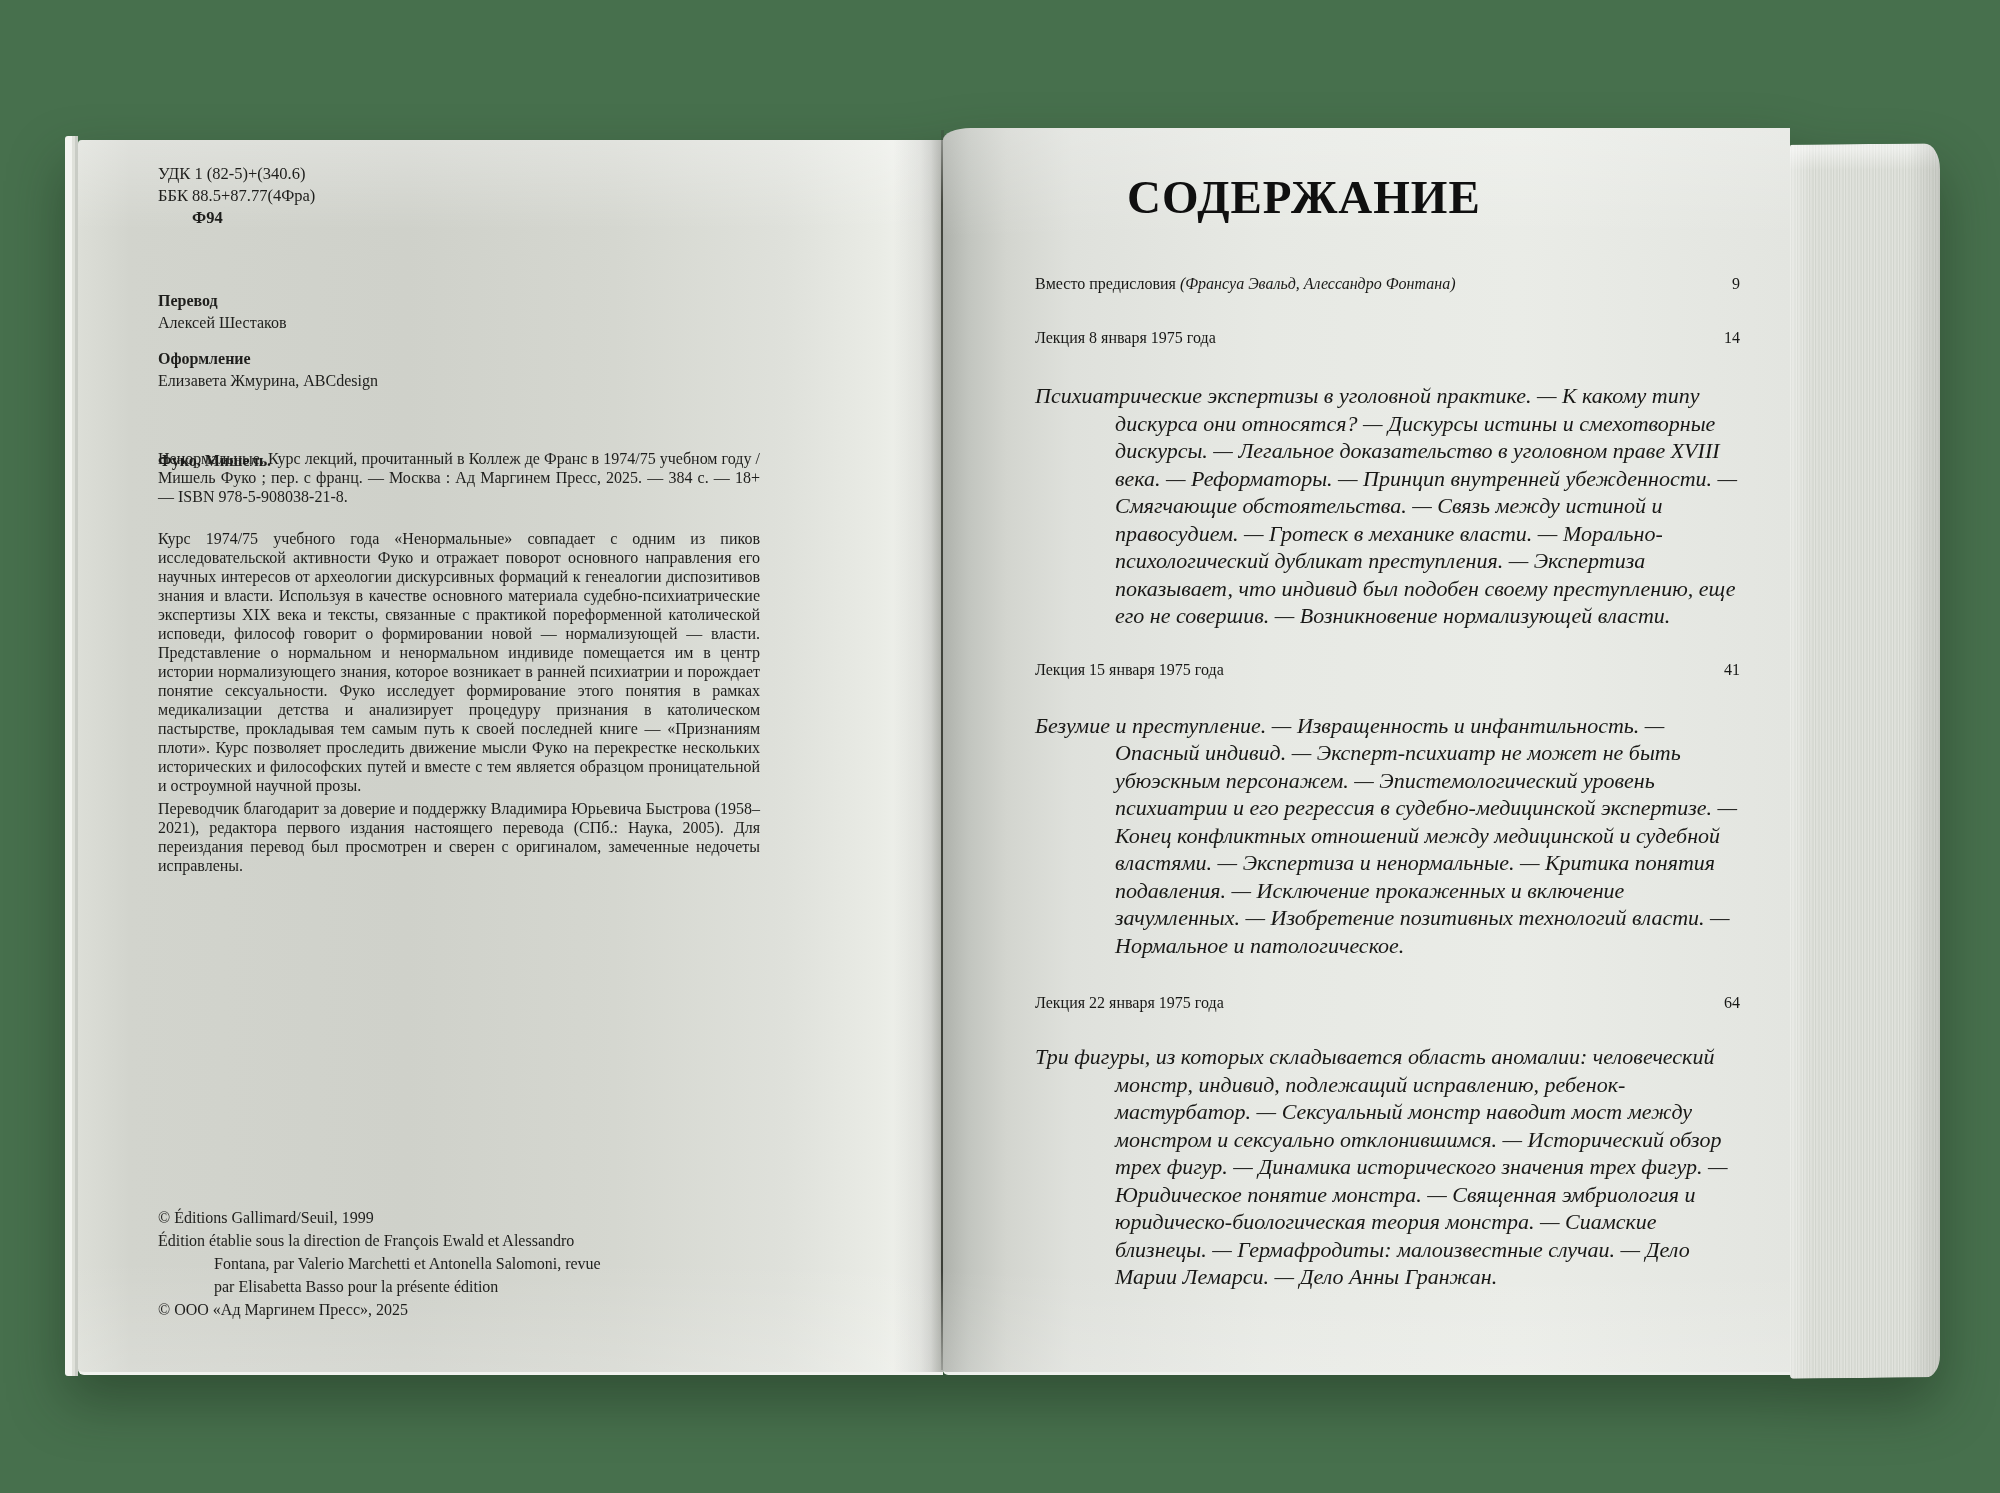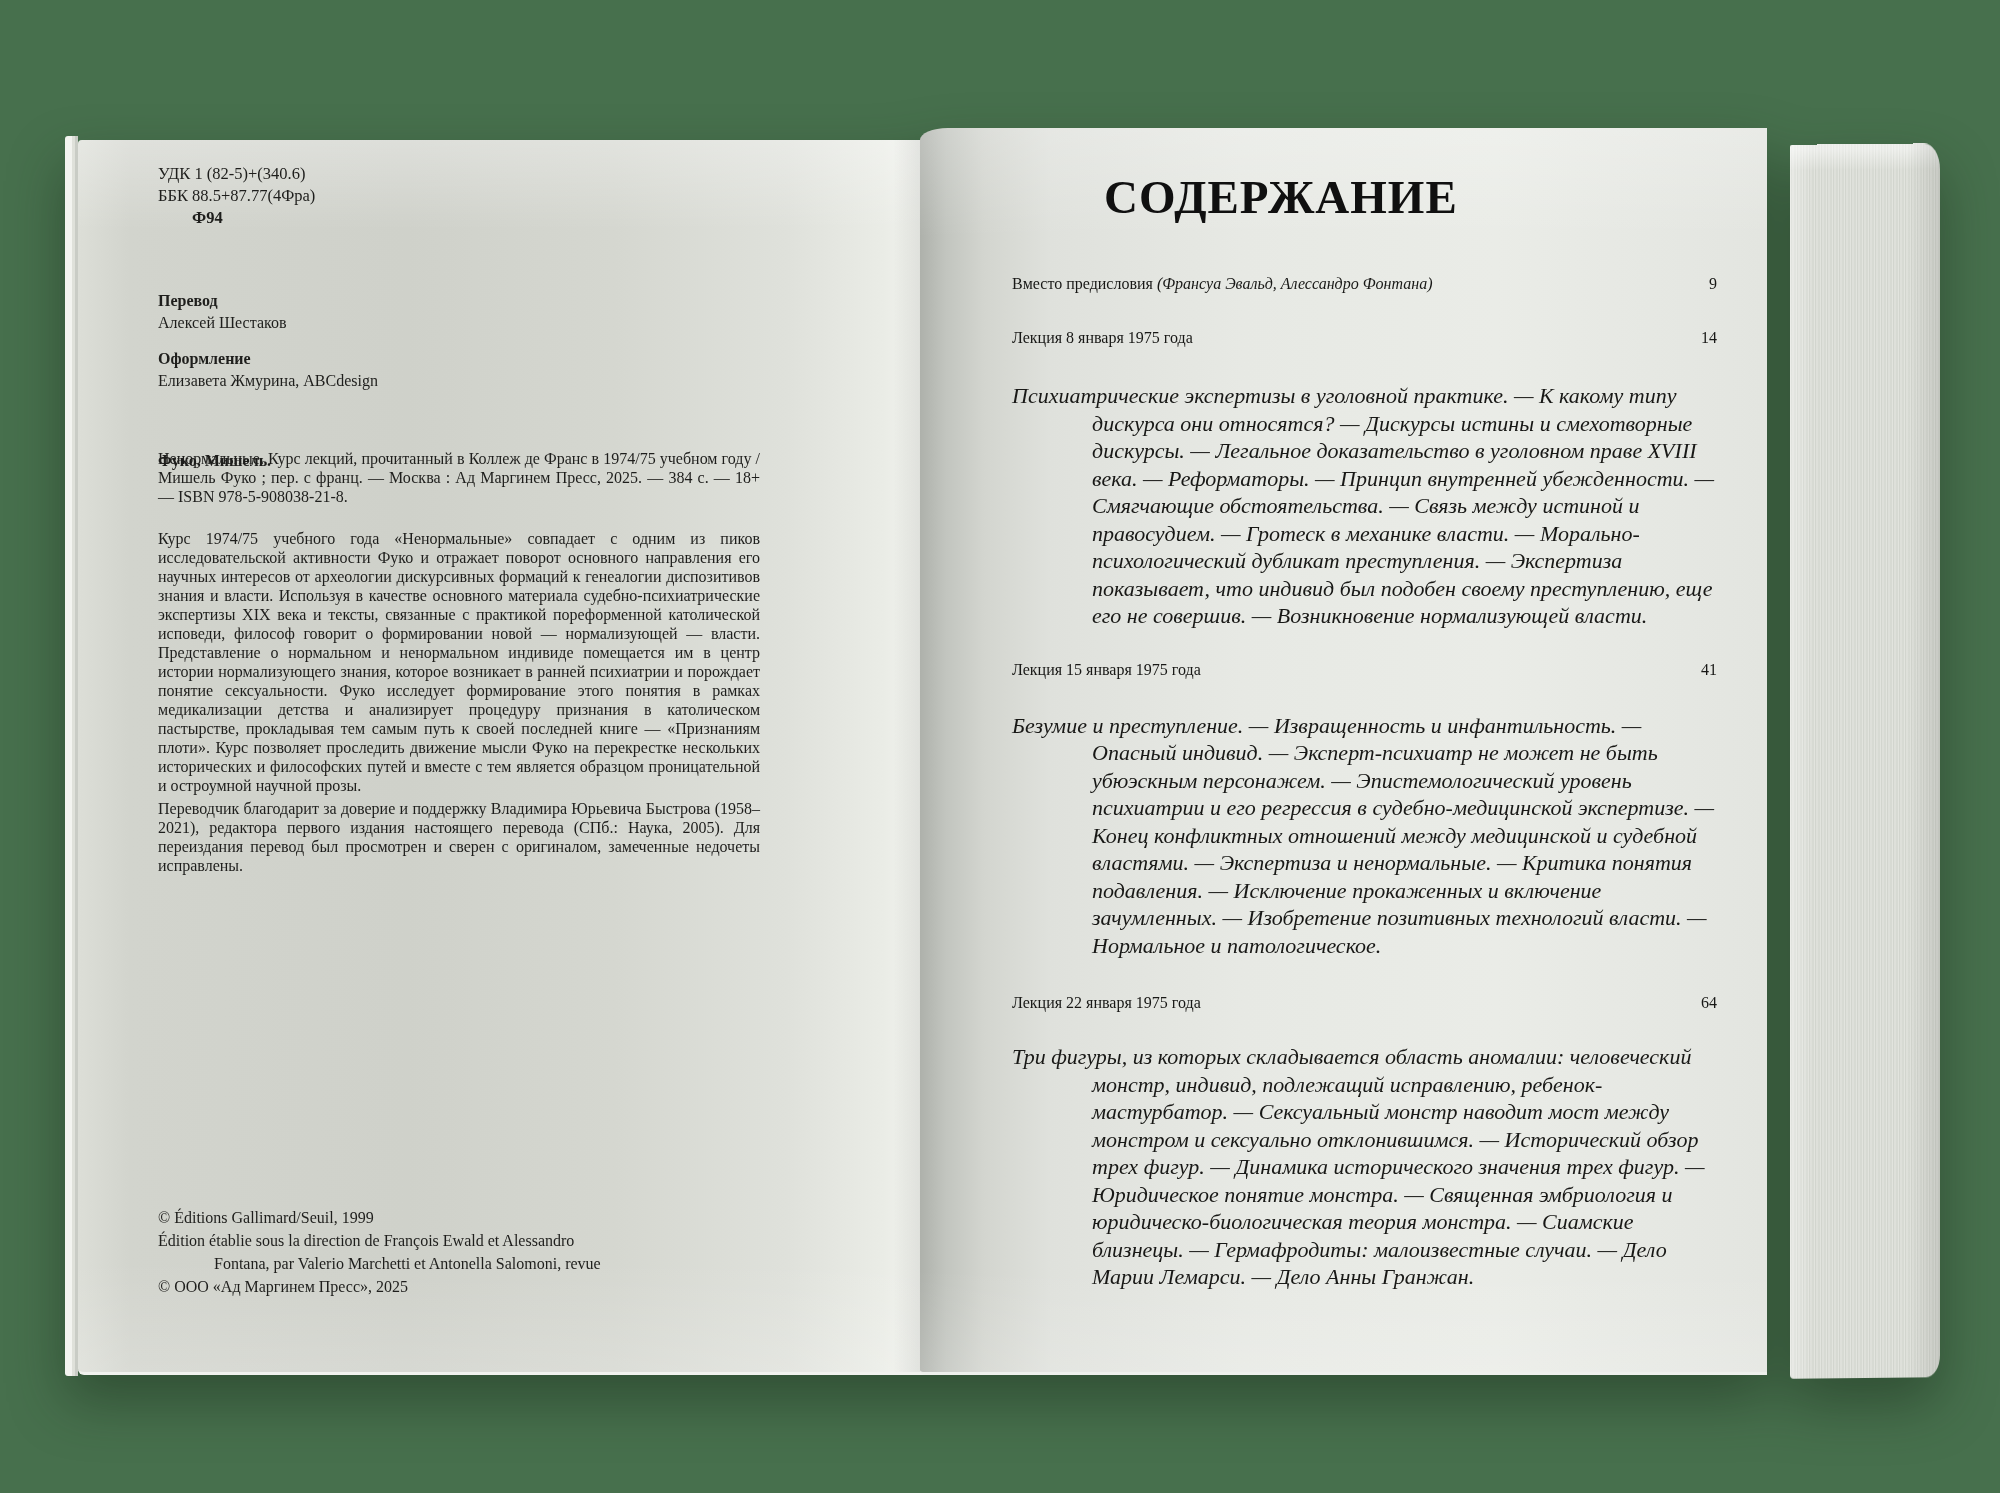--- a/index.html
+++ b/index.html
@@ -23,21 +23,21 @@
   }
   .page-left{
     position:absolute;left:13px;top:22px;width:865px;height:1232px;
     background:
       linear-gradient(to bottom,rgba(255,255,255,0.30),rgba(255,255,255,0) 90px,rgba(255,255,255,0) 1120px,rgba(255,255,255,0.16)),
       linear-gradient(to right,#dcded7 0%,#d2d4cd 6%,#cfd1ca 38%,#d5d7d0 62%,#dfe1db 82%,#eaece6 93%,#f4f5f1 98.6%,#d9dbd4 100%);
     border-radius:4px 0 0 6px;
     border-bottom:3px solid #f1f2ee;
   }
   .page-right{
-    position:absolute;left:855px;top:10px;width:847px;height:1244px;
+    position:absolute;left:878px;top:10px;width:847px;height:1244px;
     background:
       linear-gradient(to bottom,rgba(255,255,255,0.22),rgba(255,255,255,0) 110px,rgba(255,255,255,0) 1140px,rgba(255,255,255,0.14)),
       linear-gradient(to right,#aeb1ab 0px,#c2c5bf 26px,#d3d5cf 64px,#dfe1dc 130px,#e7e9e4 38%,#eaece7 68%,#e3e5e0 100%);
     border-radius:28px 0 0 5px / 12px 0 0 5px;
     border-bottom:3px solid #eef0ec;
   }
   .gutter-shadow{
     position:absolute;left:828px;top:22px;width:50px;height:1232px;
     background:linear-gradient(to right,rgba(60,64,58,0) 0%,rgba(60,64,58,0.10) 55%,rgba(50,54,48,0.28) 100%);
   }
@@ -117,20 +117,21 @@
     <div class="lp-block biblio">Ненормальные. Курс лекций, прочитанный в Коллеж де Франс в 1974/75 учебном году / Мишель Фуко ; пер. с франц. — Москва : Ад Маргинем Пресс, 2025. — 384 с. — 18+ — ISBN 978-5-908038-21-8.</div>
 
     <div class="lp-block annotation">Курс 1974/75 учебного года «Ненормальные» совпадает с одним из пиков исследовательской активности Фуко и отражает поворот основного направления его научных интересов от археологии дискурсивных формаций к генеалогии диспозитивов знания и власти. Используя в качестве основного материала судебно-психиатрические экспертизы XIX века и тексты, связанные с практикой пореформенной католической исповеди, философ говорит о формировании новой — нормализующей — власти. Представление о нормальном и ненормальном индивиде помещается им в центр истории нормализующего знания, которое возникает в ранней психиатрии и порождает понятие сексуальности. Фуко исследует формирование этого понятия в рамках медикализации детства и анализирует процедуру признания в католическом пастырстве, прокладывая тем самым путь к своей последней книге — «Признаниям плоти». Курс позволяет проследить движение мысли Фуко на перекрестке нескольких исторических и философских путей и вместе с тем является образцом проницательной и остроумной научной прозы.</div>
 
     <div class="lp-block acknowledgement">Переводчик благодарит за доверие и поддержку Владимира Юрьевича Быстрова (1958–2021), редактора первого издания настоящего перевода (СПб.: Наука, 2005). Для переиздания перевод был просмотрен и сверен с оригиналом, замеченные недочеты исправлены.</div>
 
     <div class="lp-block copyright">
       <div class="lp-line">© Éditions Gallimard/Seuil, 1999</div>
       <div class="lp-line">Édition établie sous la direction de François Ewald et Alessandro</div>
       <div class="lp-line indent">Fontana, par Valerio Marchetti et Antonella Salomoni, revue</div>
+      <div class="lp-line indent">par Elisabetta Basso pour la présente édition</div>
       <div class="lp-line">© ООО «Ад Маргинем Пресс», 2025</div>
     </div>
 
   </div>
 
   <div class="gutter-shadow"></div>
   <div class="gutter-seam"></div>
 
   <div class="page-right">
     <div class="rp-content">

